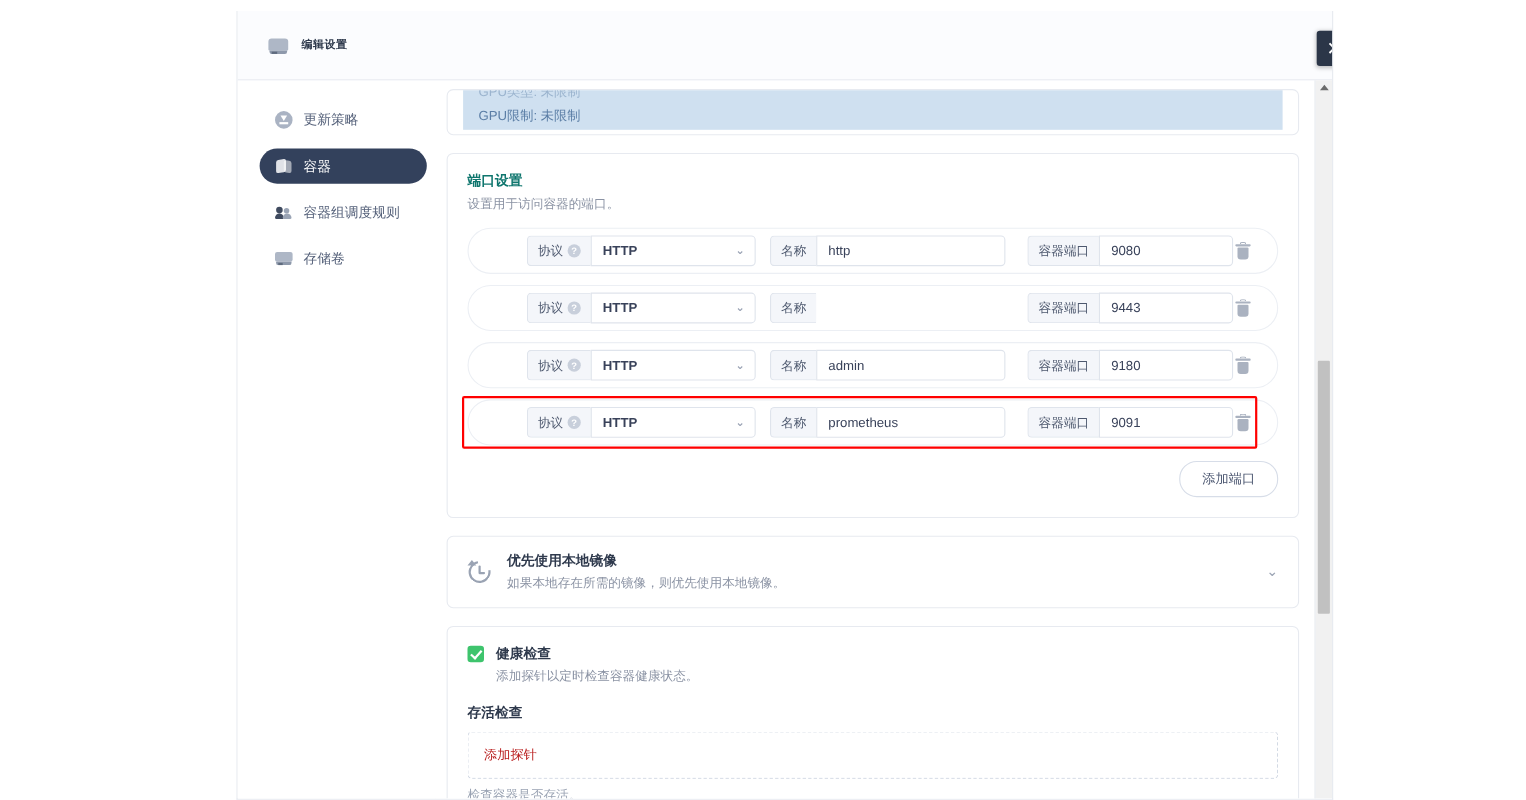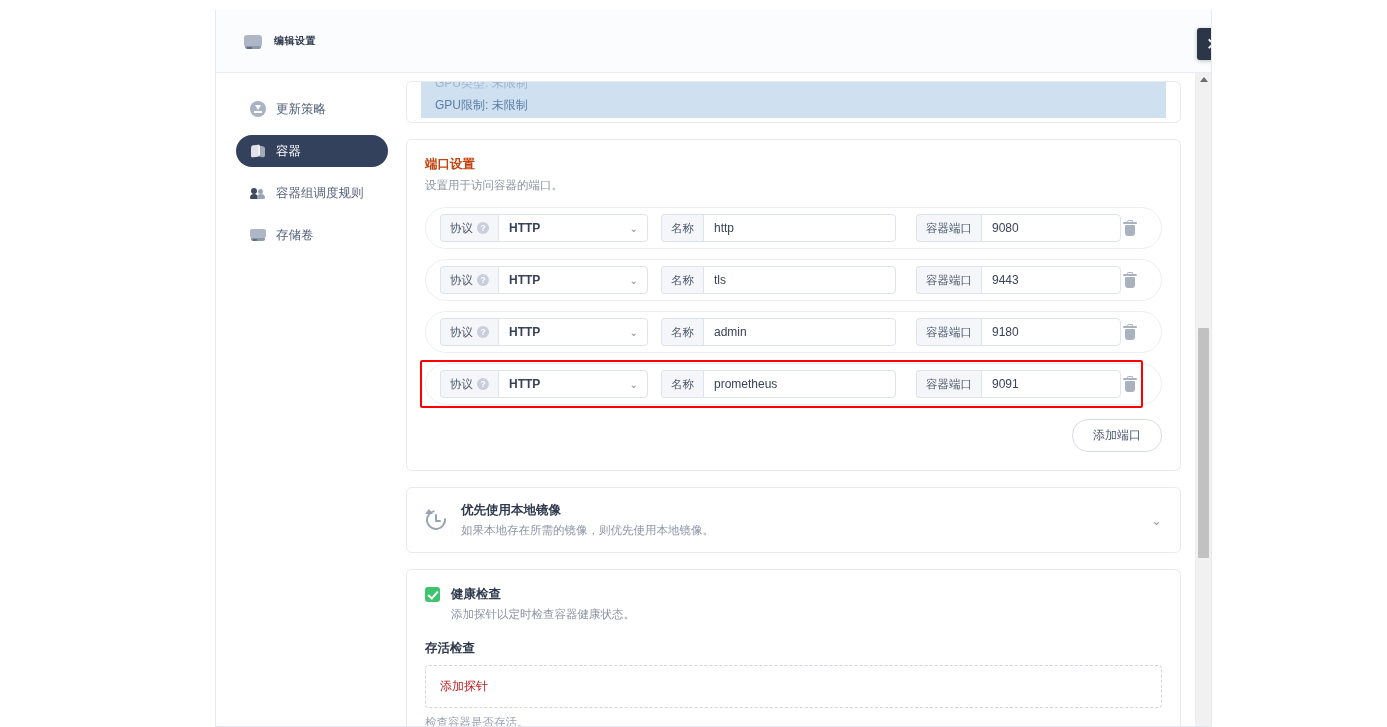--- a/index.html
+++ b/index.html
@@ -139,21 +139,21 @@
     margin: 0 14px;
     padding: 0 14px;
     height: 46px;
     position: relative;
     top: -10px;
   }
   .res-line { font-size: 12px; color: #5b7ea6; line-height: 22px; }
   .res-line.clipped { opacity: .45; }
 
   .card-ports { padding: 16px 18px 18px 18px; }
-  .sec-title { font-size: 12.5px; font-weight: bold; color: #c2410c; margin-bottom: 5px; }
+  .sec-title { font-size: 12.5px; font-weight: bold; color: #0f766e; margin-bottom: 5px; }
   .sec-sub { font-size: 11.5px; color: #8b93a4; margin-bottom: 14px; }
 
   .port-row {
     display: flex; align-items: center;
     border: 1px solid #eceff4;
     border-radius: 22px;
     padding: 6px 10px 6px 14px;
     margin-bottom: 10px;
     background: #ffffff;
     position: relative;
@@ -195,21 +195,21 @@
     height: 28px;
   }
   .f-select {
     display: flex; align-items: center; justify-content: space-between;
     border: 1px solid #dfe4ec; border-radius: 0 4px 4px 0;
     background: #ffffff; padding: 0 9px 0 10px;
     font-size: 12px; font-weight: bold; color: #39425a;
     cursor: pointer; min-width: 150px;
   }
   .chev { color: #99a2b4; font-size: 10px; margin-left: 10px; }
-  .fld-proto { width: 205px; }
+  .fld-proto { width: 205px; margin-left: 39px; }
   .fld-proto .f-select { flex: 1; }
   .fld-name { margin-left: 16px; width: 235px; border-radius: 13px; }
   .fld-name .f-input { flex: 1; width: 100%; }
   .fld-port { margin-left: 20px; width: 205px; }
   .fld-port .f-input { flex: 1; width: 100%; }
 
   .trash {
     margin-left: auto; margin-right: 12px;
     width: 18px; height: 18px; position: relative; cursor: pointer;
     flex: 0 0 18px;
@@ -392,21 +392,20 @@
                 <span>协议</span>
                 <span class="qmark">?</span>
               </span>
               <div class="f-select">
                 <span>HTTP</span>
                 <span class="chev">⌄</span>
               </div>
             </div>
             <div class="field fld-name">
               <span class="f-label">名称</span>
-              <input class="f-input" value="tls" style="">
             </div>
             <div class="field fld-port">
               <span class="f-label">容器端口</span>
               <input class="f-input" value="9443" style="">
             </div>
             <span class="trash">
               <span class="hdl"></span>
                 <span class="lid"></span>
                 <span class="can"></span>
             </span>

